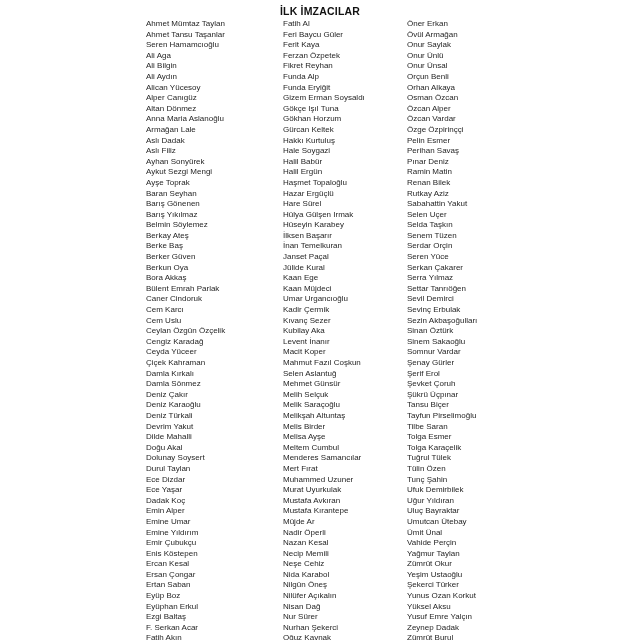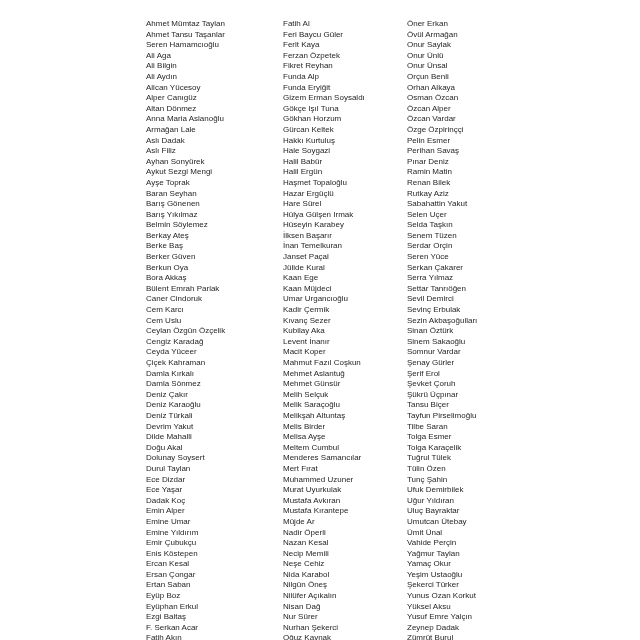--- a/index.html
+++ b/index.html
@@ -39,20 +39,21 @@
   .col-3 { left: 407px; width: 130px; }
   .name-line {
     height: 10.6px;
     overflow: visible;
   }
 </style>
 </head>
 <body>
 
 <div class="page">
+  <div class="doc-title">İLK İMZACILAR</div>
 
   <div class="name-column col-1">
       <div class="name-line">Ahmet Mümtaz Taylan</div>
       <div class="name-line">Ahmet Tansu Taşanlar</div>
       <div class="name-line">Seren Hamamcıoğlu</div>
       <div class="name-line">Ali Aga</div>
       <div class="name-line">Ali Bilgin</div>
       <div class="name-line">Ali Aydın</div>
       <div class="name-line">Alican Yücesoy</div>
       <div class="name-line">Alper Canıgüz</div>
@@ -136,21 +137,21 @@
       <div class="name-line">Jülide Kural</div>
       <div class="name-line">Kaan Ege</div>
       <div class="name-line">Kaan Müjdeci</div>
       <div class="name-line">Umar Urgancıoğlu</div>
       <div class="name-line">Kadir Çermik</div>
       <div class="name-line">Kıvanç Sezer</div>
       <div class="name-line">Kubilay Aka</div>
       <div class="name-line">Levent İnanır</div>
       <div class="name-line">Macit Koper</div>
       <div class="name-line">Mahmut Fazıl Coşkun</div>
-      <div class="name-line">Mehmet Aslantuğ</div>
+      <div class="name-line">Selen Aslantuğ</div>
       <div class="name-line">Mehmet Günsür</div>
       <div class="name-line">Melih Selçuk</div>
       <div class="name-line">Melik Saraçoğlu</div>
       <div class="name-line">Melikşah Altuntaş</div>
       <div class="name-line">Melis Birder</div>
       <div class="name-line">Melisa Ayşe</div>
       <div class="name-line">Meltem Cumbul</div>
       <div class="name-line">Menderes Samancılar</div>
       <div class="name-line">Mert Fırat</div>
       <div class="name-line">Muhammed Uzuner</div>
@@ -216,21 +217,21 @@
       <div class="name-line">Tuğrul Tülek</div>
       <div class="name-line">Tülin Özen</div>
       <div class="name-line">Tunç Şahin</div>
       <div class="name-line">Ufuk Demirbilek</div>
       <div class="name-line">Uğur Yıldıran</div>
       <div class="name-line">Uluç Bayraktar</div>
       <div class="name-line">Umutcan Ütebay</div>
       <div class="name-line">Ümit Ünal</div>
       <div class="name-line">Vahide Perçin</div>
       <div class="name-line">Yağmur Taylan</div>
-      <div class="name-line">Yamaç Okur</div>
+      <div class="name-line">Zümrüt Okur</div>
       <div class="name-line">Yeşim Ustaoğlu</div>
       <div class="name-line">Şekerci Türker</div>
       <div class="name-line">Yunus Ozan Korkut</div>
       <div class="name-line">Yüksel Aksu</div>
       <div class="name-line">Yusuf Emre Yalçın</div>
       <div class="name-line">Zeynep Dadak</div>
       <div class="name-line">Zümrüt Burul</div>
     </div>
 </div>
 

